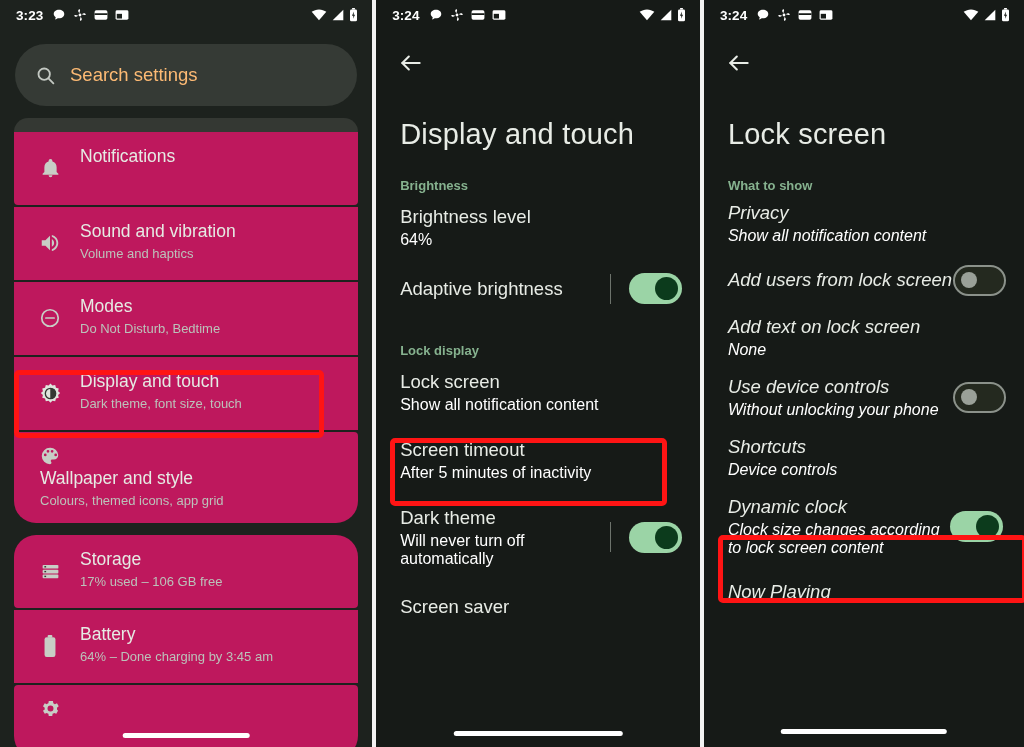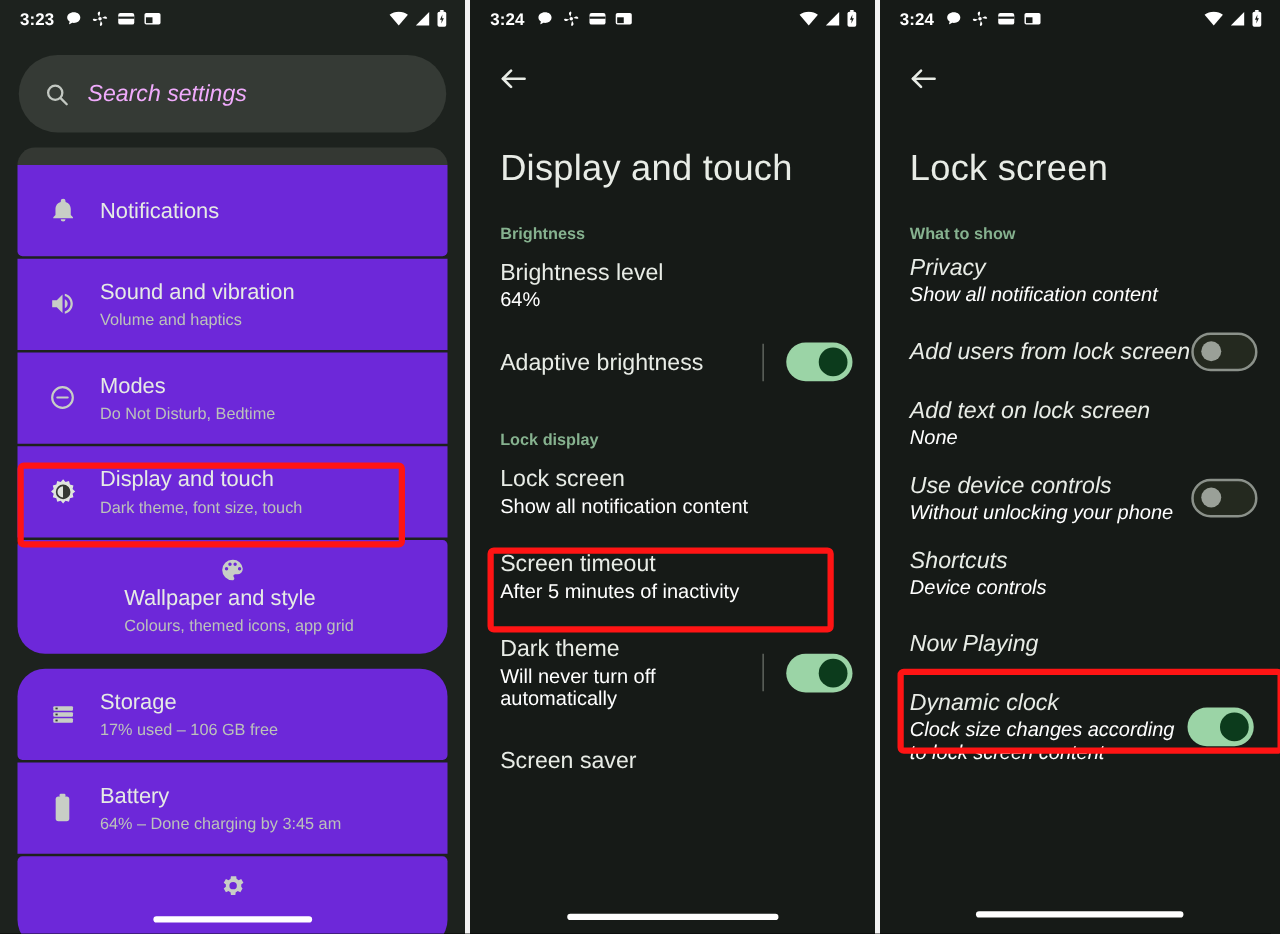--- a/index.html
+++ b/index.html
@@ -27,30 +27,30 @@
   .sb-spacer { flex:1; }
   .sb-right-icons { display:flex; align-items:center; gap:4px; }
   .sb-ic { display:block; }
 
   
   .search-bar {
     margin:14px 15px 0 15px; height:62px; border-radius:31px;
     background:#353a35; display:flex; align-items:center; padding:0 20px;
   }
   .search-ic { margin-right:14px; flex:none; }
-  .search-ph { color:#f0abfc; font-size:18.5px;font-style:italic; }
+  .search-ph { color:#fdba74; font-size:18.5px; }
 
   .list-scroll { margin-top:12px; }
   .card-stub {
     margin:0 14px; height:14px; background:#343833;
     border-radius:14px 14px 0 0;
   }
   .group { margin:0 14px 12px 14px; }
   .row {
-    background:#6d28d9; display:flex; align-items:center;
+    background:#be185d; display:flex; 
     padding:13px 16px 14px 16px; min-height:73px;
   }
   .group .row:first-child { border-radius:22px 22px 4px 4px; }
   .group .row:last-child  { border-radius:4px 4px 22px 22px;flex-direction:column; }
   .group .row:only-child  { border-radius:22px; }
   .group .row + .row { margin-top:2px; }
   .group.stub-top .row:first-child { border-radius:0 0 4px 4px; }
   .row-ic { width:40px; flex:none; display:flex; justify-content:center; align-items:center; }
   .row-txt { margin-left:10px; }
   .row-title { color:#e6ebe4; font-size:17.5px; line-height:22px; }
@@ -453,31 +453,31 @@
       </div>
 
       <div class="pref pref-tight">
         <span class="pref-txt">
           <div class="pref-title">Shortcuts</div>
           <div class="pref-sub">Device controls</div>
         </span>
       </div>
 
       <div class="pref pref-tight">
-        <span class="pref-txt">
-          <div class="pref-title">Now Playing</div>
-        </span>
-      </div>
-
-      <div class="pref pref-tight">
         <span class="pref-txt" style="max-width:222px;">
           <div class="pref-title">Dynamic clock</div>
           <div class="pref-sub">Clock size changes according to lock screen content</div>
         </span>
         <span class="tgl on"></span>
       </div>
+
+      <div class="pref pref-tight">
+        <span class="pref-txt">
+          <div class="pref-title">Now Playing</div>
+        </span>
+      </div>
     </div>
 
     <div class="hl" style="left:14px; top:535px; width:309px; height:68px;"></div>
     <div class="gesture"></div>
   </div>
 
 </div>
 
 </body></html>

